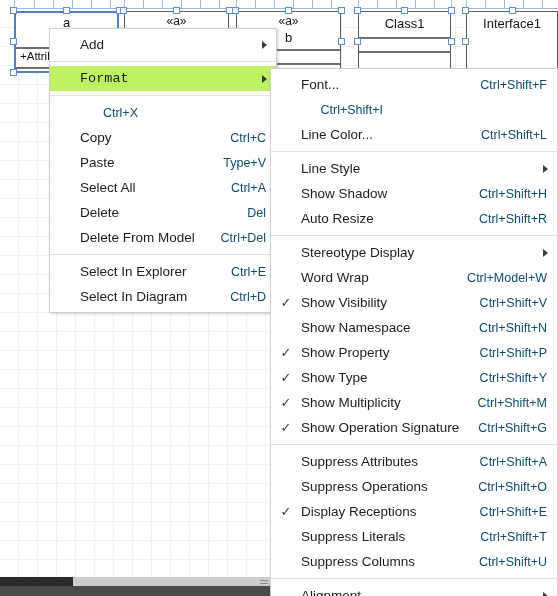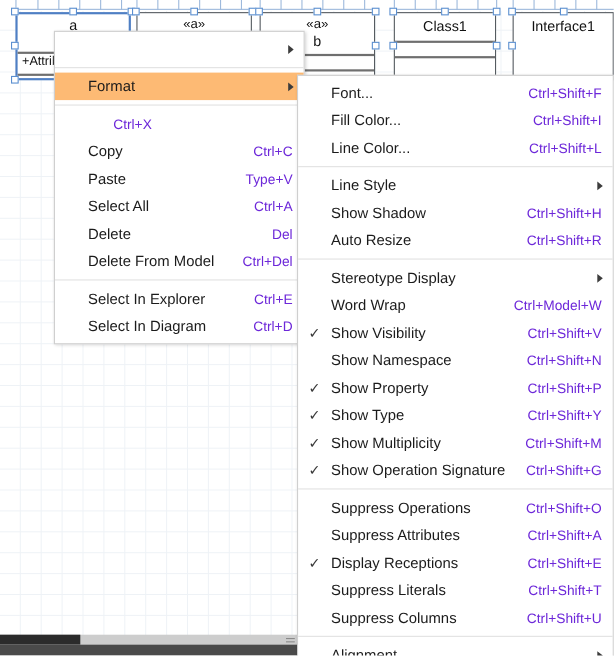--- a/index.html
+++ b/index.html
@@ -149,35 +149,35 @@
     color: #3a3a3a;
     line-height: 1;
   }
   .mi .lbl {
     flex: 1 1 auto;
     color: #1b1b1b;
     font-size: 13.5px;
   }
   .mi .acc {
     flex: 0 0 auto;
-    color: #6d28d9;
+    color: #0c4a6e;
     font-size: 12.5px;
     padding-left: 16px;
     padding-right: 2px;
   }
   .mi .arrow {
     position: absolute;
     right: 9px; top: 50%;
     transform: translateY(-50%);
     width: 0; height: 0;
     border-left: 5px solid #3c3c3c;
     border-top: 4px solid transparent;
     border-bottom: 4px solid transparent;
   }
-  .mi.highlight { background: #fdba74; }
+  .mi.highlight { background: #bef264; font-family: Liberation Mono, monospace; }
   .sep { height: 1px; background: #e2e2e2; margin: 4px 0 4px 0; }
 
   #menu-main .mi .lbl { padding-left: 0; }
   #menu-main .acc { min-width: 60px; text-align: right; }
   #menu-format .acc { min-width: 84px; text-align: right; }
   #menu-format .mi.has-arrow .acc { min-width: 84px; }
 </style>
 </head>
 <body>
 
@@ -285,20 +285,21 @@
     <div class="thumb"></div>
     <div class="endmark"></div>
     <div class="endmark2"></div>
   </div>
   <div class="bottombar"></div>
   <div class="bottombar-rest"></div>
 
   <div class="menu" id="menu-main">
       <div class="mi has-arrow">
         <span class="chk"></span>
+        <span class="lbl">Add</span>
         <span class="acc"></span>
         <span class="arrow"></span>
       </div>
       <div class="sep"></div>
       <div class="mi highlight has-arrow">
         <span class="chk"></span>
         <span class="lbl">Format</span>
         <span class="acc"></span>
         <span class="arrow"></span>
       </div>
@@ -346,21 +347,20 @@
     </div>
 
   <div class="menu" id="menu-format">
       <div class="mi">
         <span class="chk"></span>
         <span class="lbl">Font...</span>
         <span class="acc">Ctrl+Shift+F</span>
       </div>
       <div class="mi">
         <span class="chk"></span>
-        <span class="lbl">Fill Color...</span>
         <span class="acc">Ctrl+Shift+I</span>
       </div>
       <div class="mi">
         <span class="chk"></span>
         <span class="lbl">Line Color...</span>
         <span class="acc">Ctrl+Shift+L</span>
       </div>
       <div class="sep"></div>
       <div class="mi has-arrow">
         <span class="chk"></span>
@@ -416,27 +416,27 @@
         <span class="acc">Ctrl+Shift+M</span>
       </div>
       <div class="mi">
         <span class="chk">✓</span>
         <span class="lbl">Show Operation Signature</span>
         <span class="acc">Ctrl+Shift+G</span>
       </div>
       <div class="sep"></div>
       <div class="mi">
         <span class="chk"></span>
+        <span class="lbl">Suppress Attributes</span>
+        <span class="acc">Ctrl+Shift+A</span>
+      </div>
+      <div class="mi">
+        <span class="chk"></span>
         <span class="lbl">Suppress Operations</span>
         <span class="acc">Ctrl+Shift+O</span>
-      </div>
-      <div class="mi">
-        <span class="chk"></span>
-        <span class="lbl">Suppress Attributes</span>
-        <span class="acc">Ctrl+Shift+A</span>
       </div>
       <div class="mi">
         <span class="chk">✓</span>
         <span class="lbl">Display Receptions</span>
         <span class="acc">Ctrl+Shift+E</span>
       </div>
       <div class="mi">
         <span class="chk"></span>
         <span class="lbl">Suppress Literals</span>
         <span class="acc">Ctrl+Shift+T</span>

